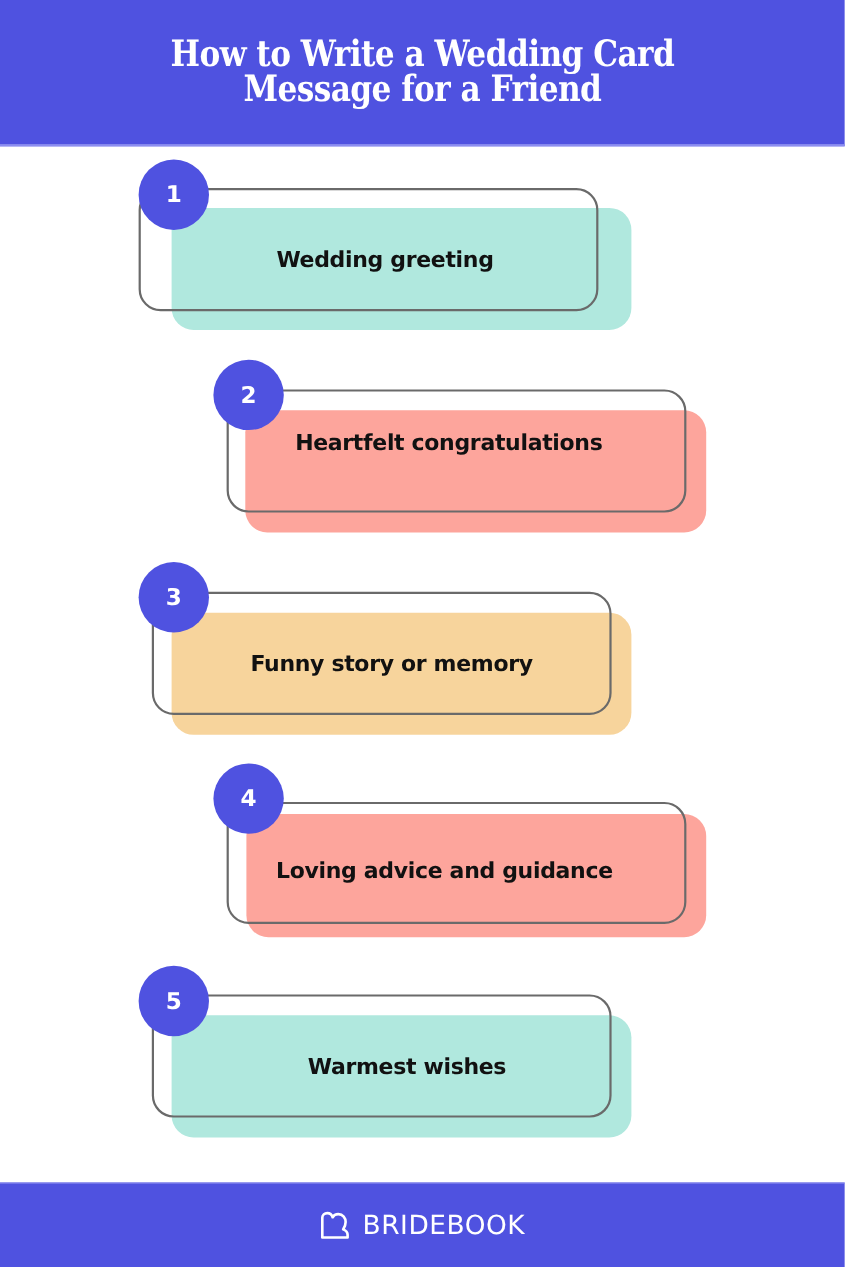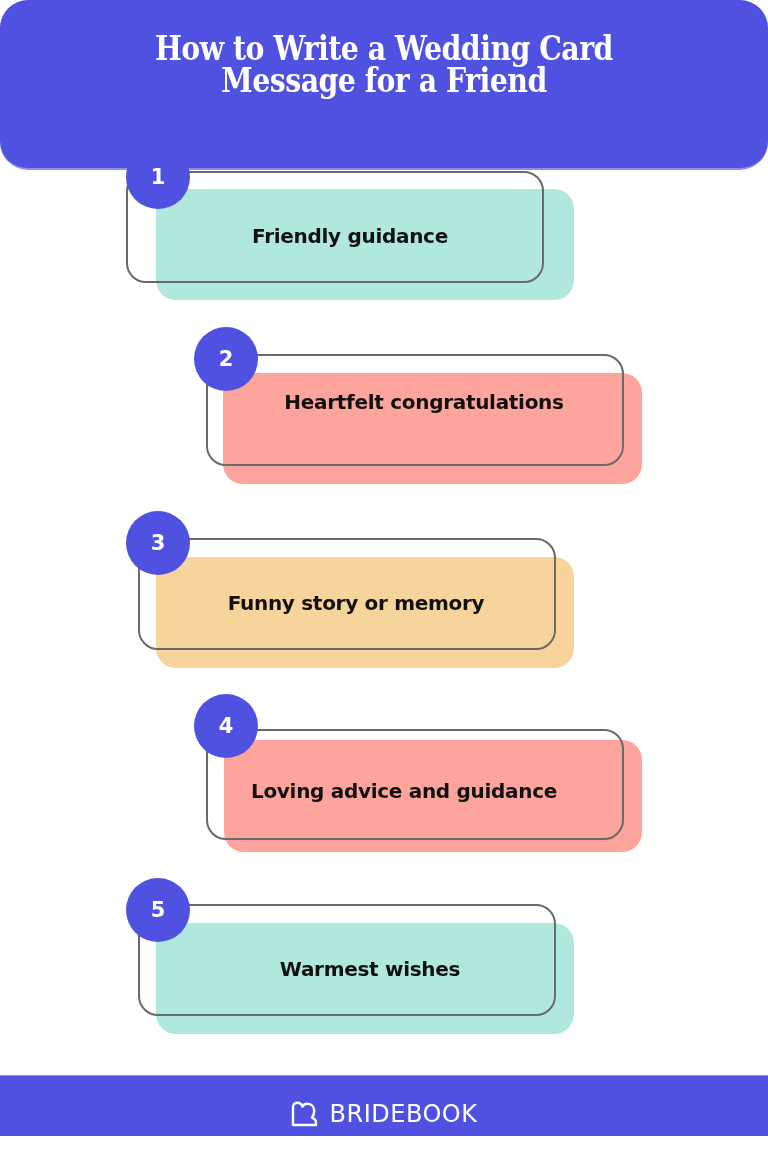--- a/index.html
+++ b/index.html
@@ -1,23 +1,22 @@
 <!DOCTYPE html>
 <html><head>
 <meta charset="utf-8">
 <style>
   * { margin: 0; padding: 0; box-sizing: border-box; }
   html, body { width: 768px; height: 1152px; overflow: hidden; background: #ffffff; }
   body { position: relative; font-family: "DejaVu Sans", sans-serif; }
 
   .header {
-    position: absolute; left: 0; top: 0; width: 768px; height: 170px;
+    position: absolute; left: 0; top: 0; width: 768px; height: 133px;
     background: #4F52E0;
     border-bottom: 2px solid #8c8ef0;
-    border-radius: 28px;
   }
   .title {
     position: absolute; left: 0; top: 33px; width: 768px;
     text-align: center; color: #ffffff;
     font-family: "DejaVu Serif", serif; font-weight: bold;
     font-size: 33px; line-height: 32px; letter-spacing: -0.6px;
     transform: scaleX(0.86); transform-origin: center top;
   }
   .title span { display: block; }
 
@@ -35,21 +34,21 @@
     font-family: "DejaVu Sans", sans-serif; font-weight: bold; font-size: 21px;
     display: flex; align-items: center; justify-content: center;
   }
   .step .label {
     position: absolute; display: flex; align-items: center; justify-content: center;
     color: #111111; font-family: "DejaVu Sans", sans-serif; font-weight: bold;
     font-size: 20px; white-space: nowrap; letter-spacing: -0.3px;
   }
 
   .footer {
-    position: absolute; left: 0; top: 1075px; width: 768px; height: 61px;
+    position: absolute; left: 0; top: 1075px; width: 768px; height: 77px;
     background: #4F52E0; border-top: 1px solid #8c8ef0;
   }
   .brand {
     position: absolute; left: 0; top: 0; width: 768px; height: 77px;
     display: flex; align-items: center; justify-content: center; gap: 12px;
     color: #ffffff;
   }
   .brand-icon { width: 27px; height: 26px; display: block; margin-top: -2px; }
   .brand-name {
     font-family: "DejaVu Sans", sans-serif; font-size: 24px; letter-spacing: 0.5px;
@@ -63,28 +62,28 @@
   <div class="title">
     <span>How to Write a Wedding Card</span>
     <span>Message for a Friend</span>
   </div>
 </div>
 
 <div class="step">
   <div class="fill" style="left:156px; top:189px; width:418px; height:111px; background:#B0E8DE;"></div>
   <div class="outline" style="left:126px; top:171px; width:418px; height:112px;"></div>
   <div class="badge" style="left:126px; top:145px;">1</div>
-  <div class="label" style="left:126px; top:171px; width:448px; height:129px;">Friendly guidance</div>
+  <div class="label" style="left:126px; top:171px; width:448px; height:129px;">Wedding greeting</div>
 </div>
 
 <div class="step">
   <div class="fill" style="left:223px; top:373px; width:419px; height:111px; background:#FDA59C;"></div>
   <div class="outline" style="left:206px; top:354px; width:418px; height:112px;"></div>
   <div class="badge" style="left:194px; top:327px;">2</div>
-  <div class="label" style="left:206px; top:354px; width:436px; height:96px;text-align:right;">Heartfelt congratulations</div>
+  <div class="label" style="left:190px; top:354px; width:436px; height:96px;text-align:right;">Heartfelt congratulations</div>
 </div>
 
 <div class="step">
   <div class="fill" style="left:156px; top:557px; width:418px; height:111px; background:#F7D49C;"></div>
   <div class="outline" style="left:138px; top:538px; width:418px; height:112px;"></div>
   <div class="badge" style="left:126px; top:511px;">3</div>
   <div class="label" style="left:138px; top:538px; width:436px; height:130px;">Funny story or memory</div>
 </div>
 
 <div class="step">

